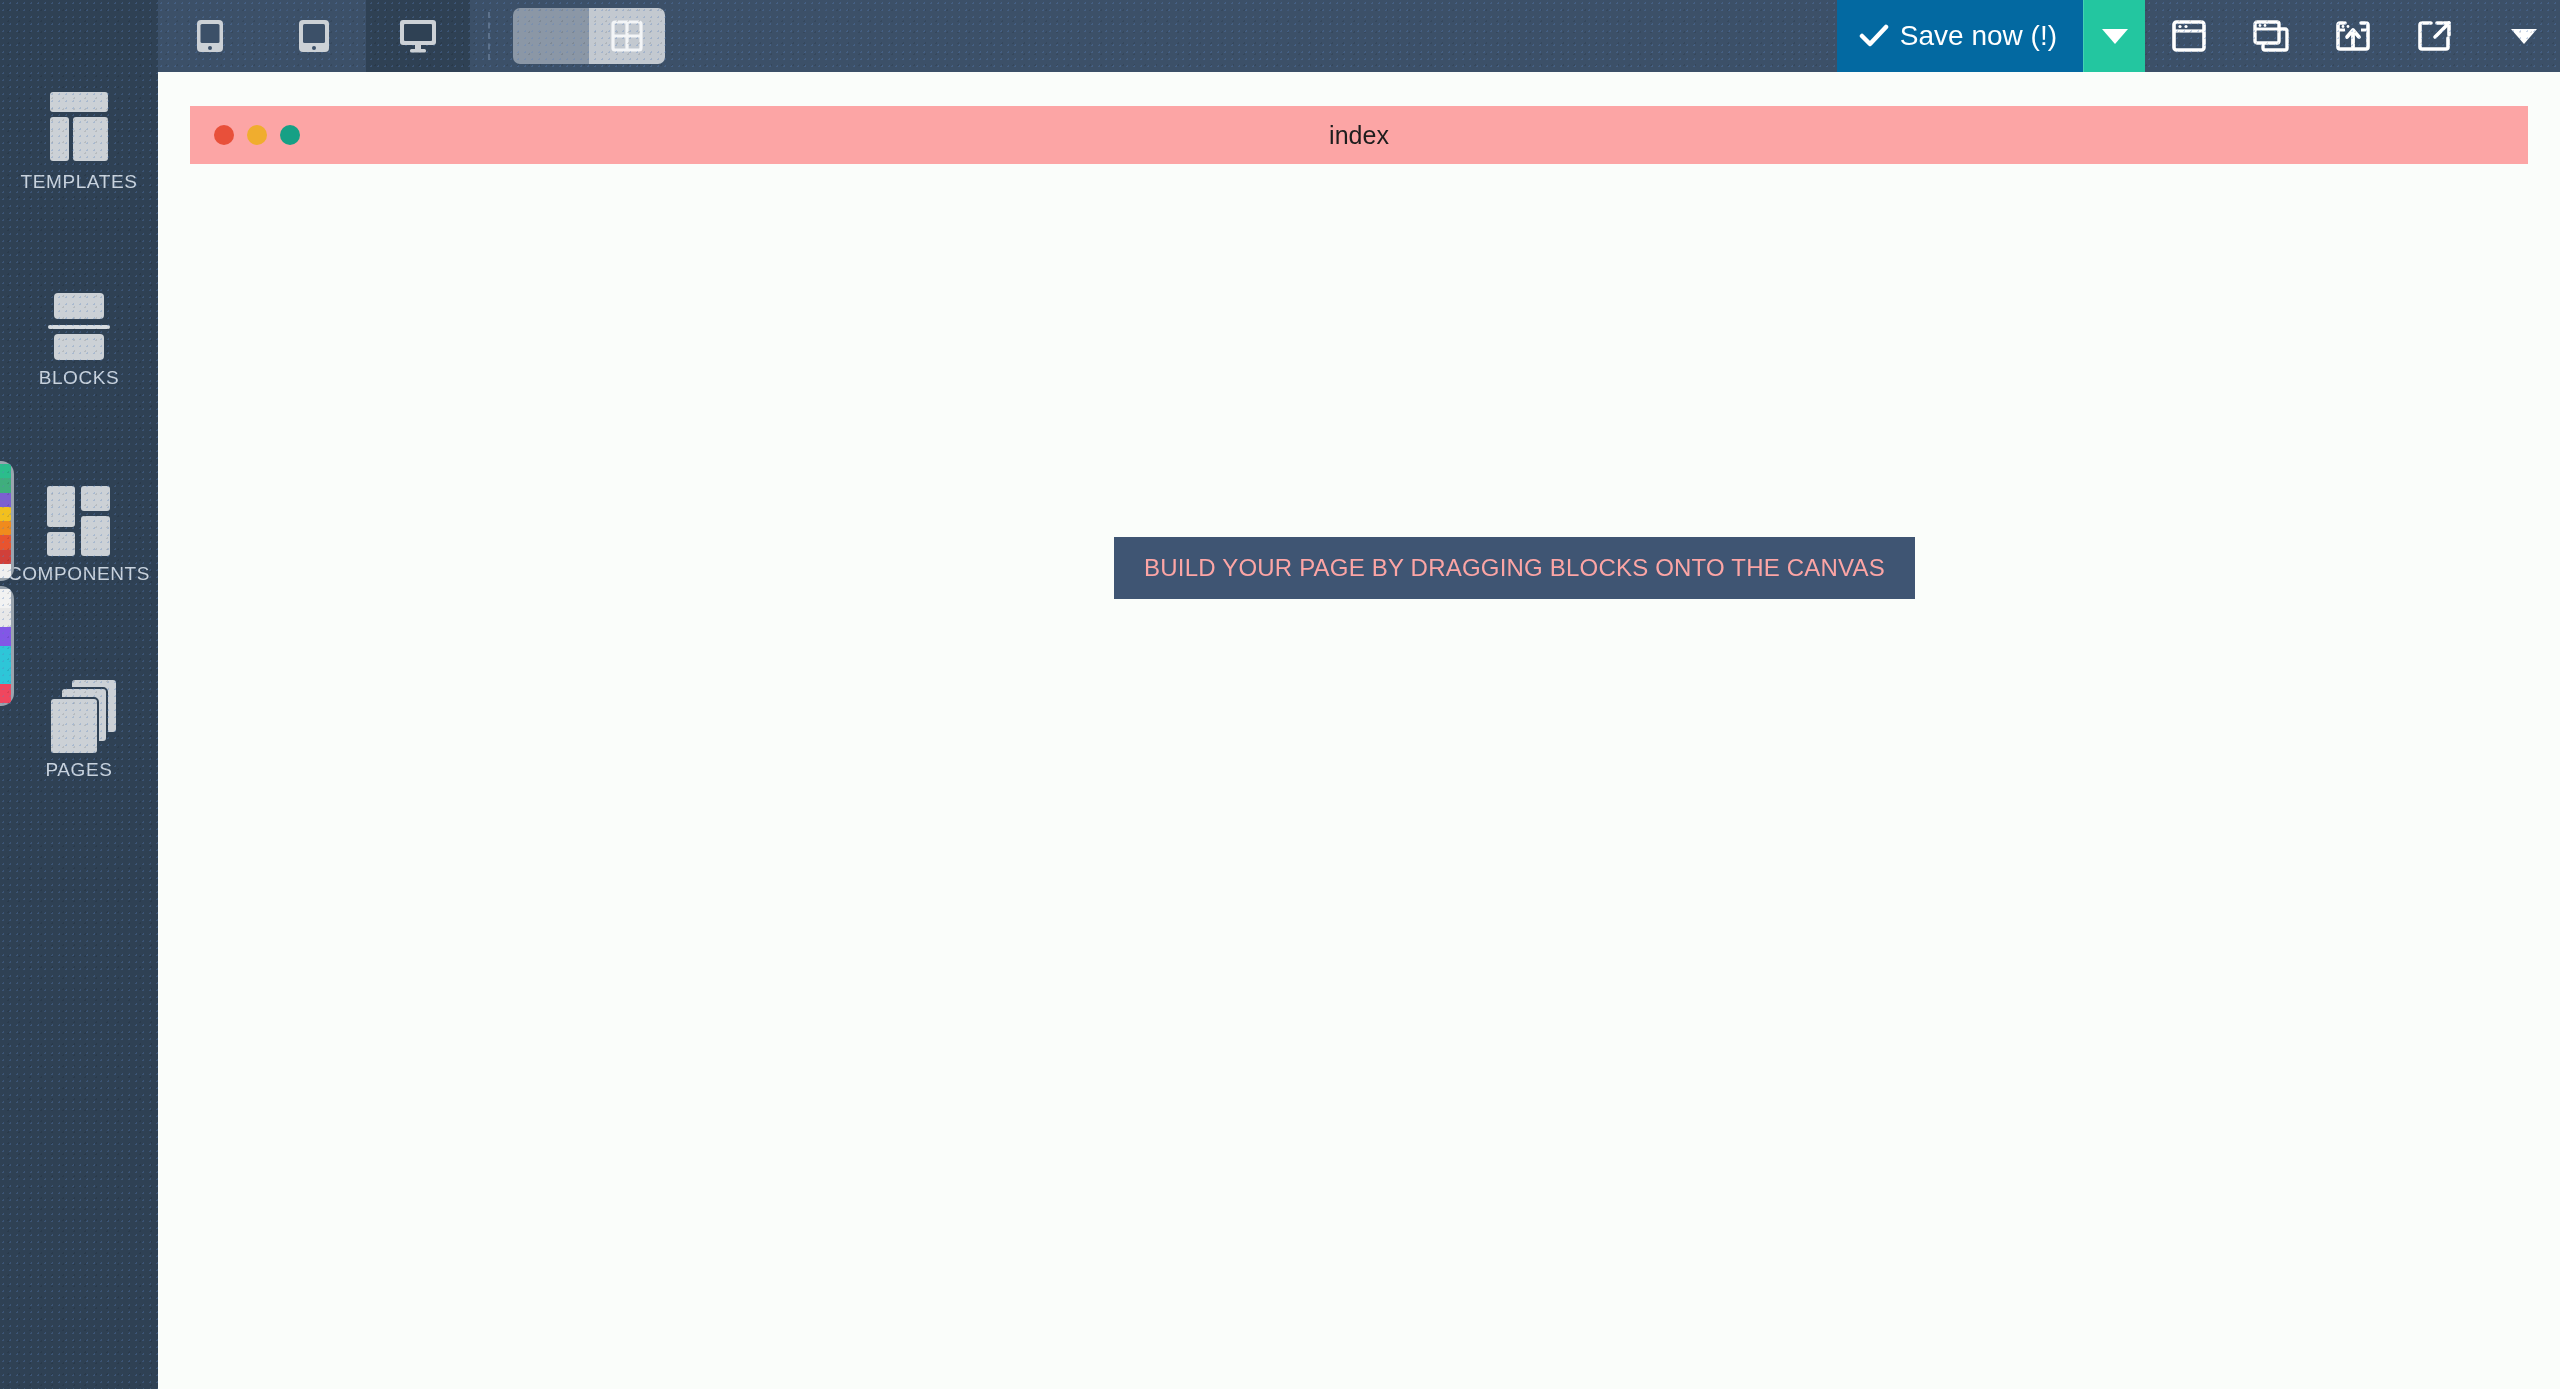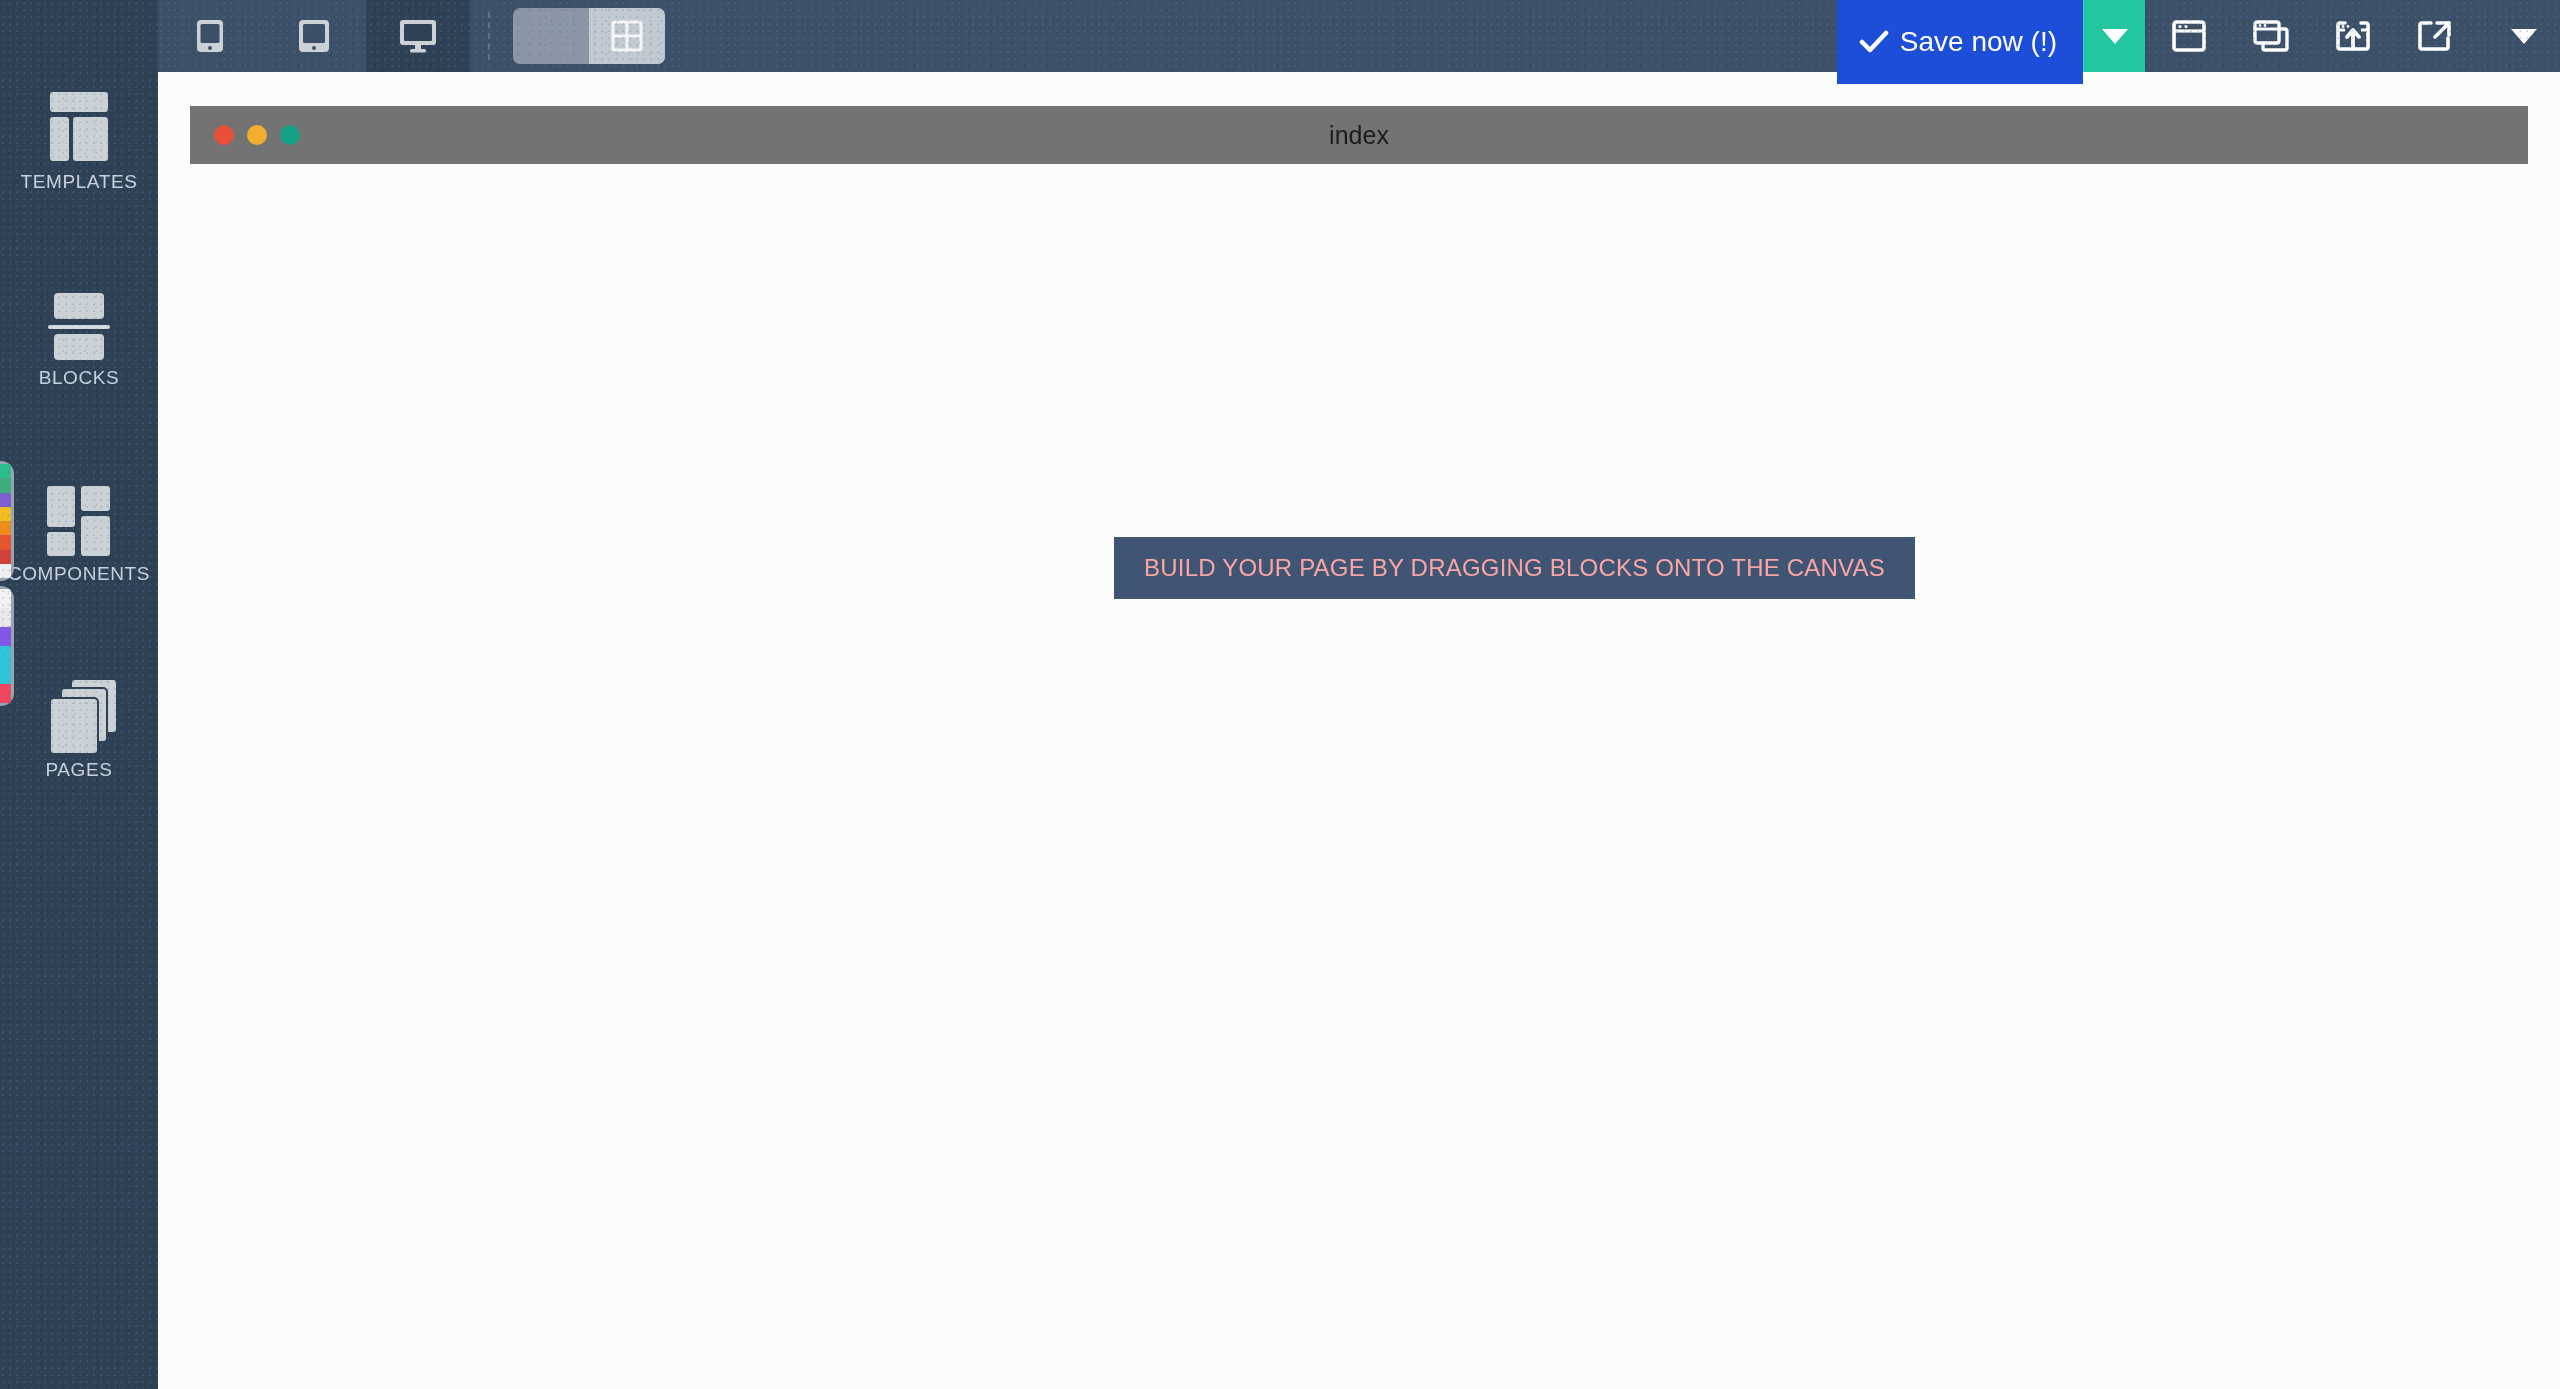--- a/index.html
+++ b/index.html
@@ -148,22 +148,22 @@
 
   
   #save-group {
     position: absolute;
     right: 415px; top: 0;
     height: 72px;
     display: flex;
     z-index: 3;
   }
   #save-btn {
-    background: #1d4ed8;
-    height: 84px;
+    background: #0369a1;
+    height: 72px;
     padding: 0 26px 0 22px;
     display: flex;
     align-items: center;
     gap: 11px;
     color: #ffffff;
     font-size: 28px;
     white-space: nowrap;
     cursor: pointer;
     border: none;
     font-family: inherit;
@@ -211,21 +211,21 @@
     height: 1317px;
     background: #fafdfa;
     overflow: hidden;
   }
 
   #page-titlebar {
     position: absolute;
     left: 32px; top: 34px;
     width: 2338px;
     height: 58px;
-    background: #737373;
+    background: #fca5a5;
     display: flex;
     align-items: center;
     justify-content: center;
   }
   .lights {
     position: absolute;
     left: 24px; top: 0; bottom: 0;
     display: flex;
     align-items: center;
     gap: 13px;

